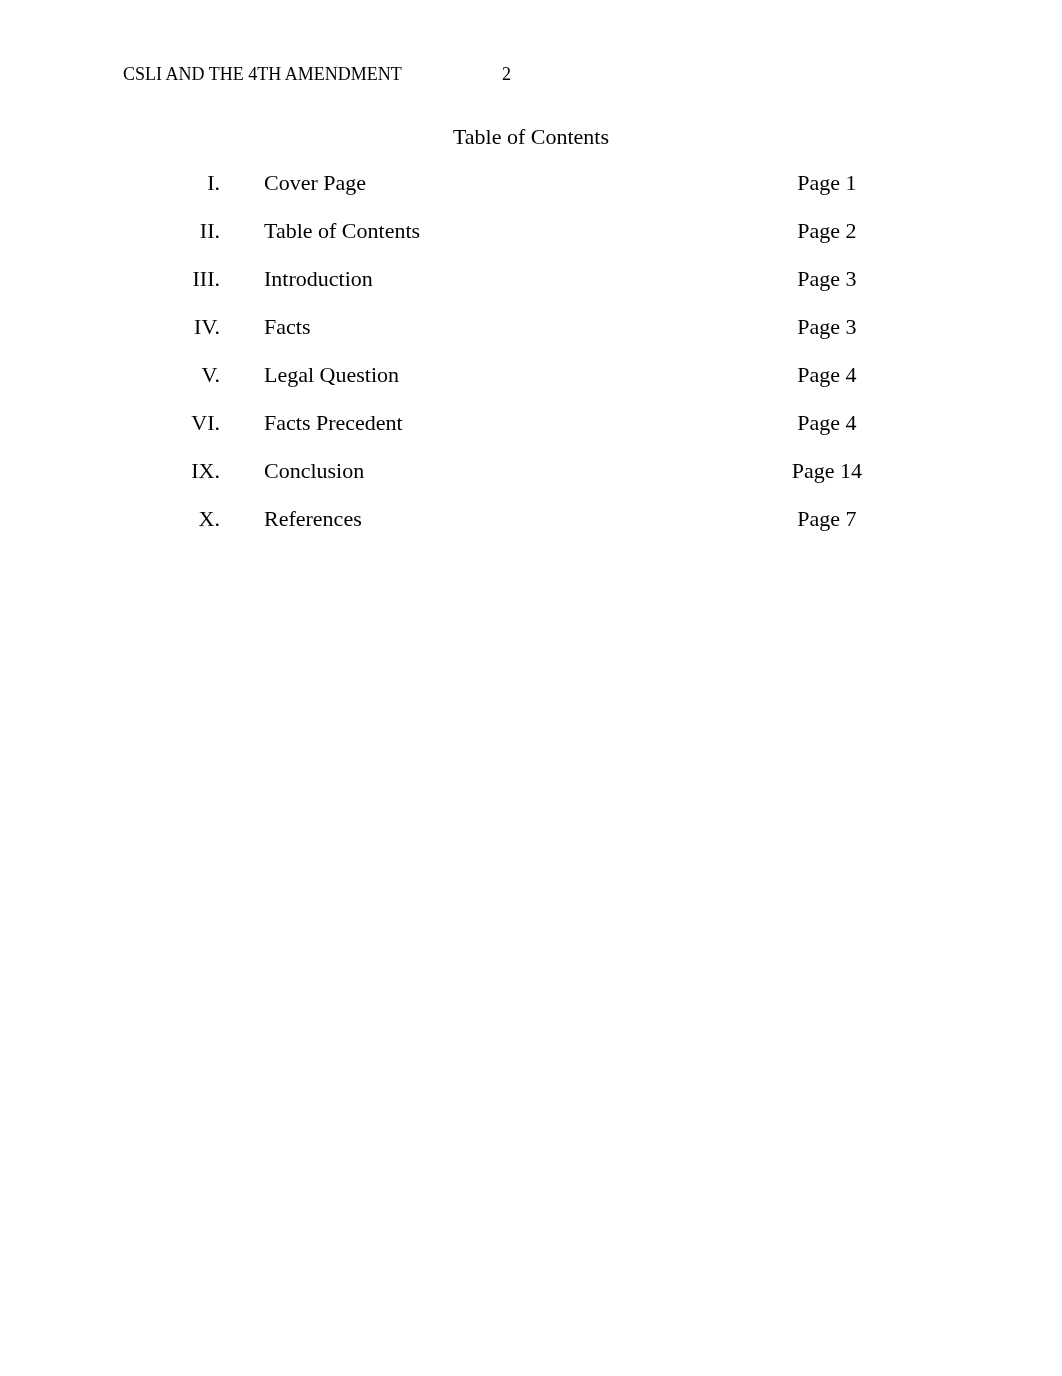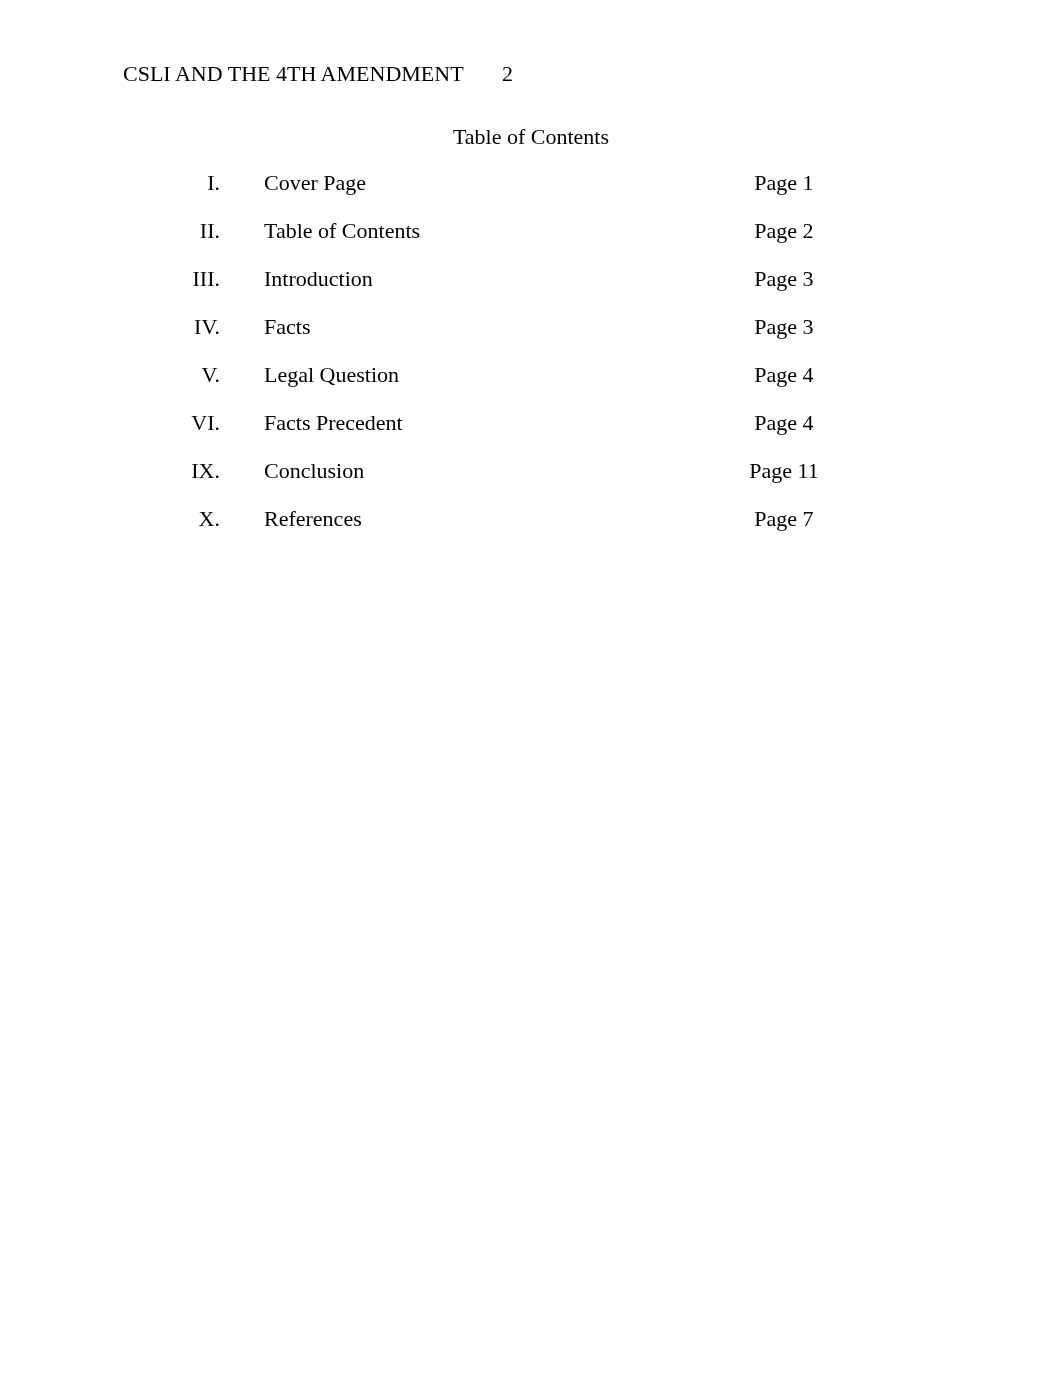--- a/index.html
+++ b/index.html
@@ -24,21 +24,21 @@
 
   
   .running-header {
     position: absolute;
     top: 59px;
     left: 123px;
     width: 820px;
     height: 30px;
     display: flex;
     align-items: flex-start;
-    font-size: 22px;
+    font-size: 18px;
     line-height: 30px;
     white-space: pre;
   }
   .running-header .header-title {
     display: inline-block;
   }
   .running-header .header-page-number {
     display: inline-block;
     position: absolute;
     left: 379px;
@@ -76,21 +76,21 @@
     text-align: right;
     white-space: pre;
   }
   .toc-label {
     position: absolute;
     left: 264px;
     white-space: pre;
   }
   .toc-pageref {
     position: absolute;
-    left: 721px;
+    left: 764px;
     width: 126px;
     text-align: center;
     white-space: pre;
   }
 </style>
 </head>
 <body>
 
 <div class="page">
 
@@ -137,21 +137,21 @@
       <span class="toc-numeral">VI.</span>
       <span class="toc-label">Facts Precedent</span>
       <span class="toc-pageref">Page 4</span>
     </div>
 
 
 
     <div class="toc-row">
       <span class="toc-numeral">IX.</span>
       <span class="toc-label">Conclusion</span>
-      <span class="toc-pageref">Page 11</span>
+      <span class="toc-pageref">Page 14</span>
     </div>
 
     <div class="toc-row">
       <span class="toc-numeral">X.</span>
       <span class="toc-label">References</span>
       <span class="toc-pageref">Page 7</span>
     </div>
 
   </div>
 

